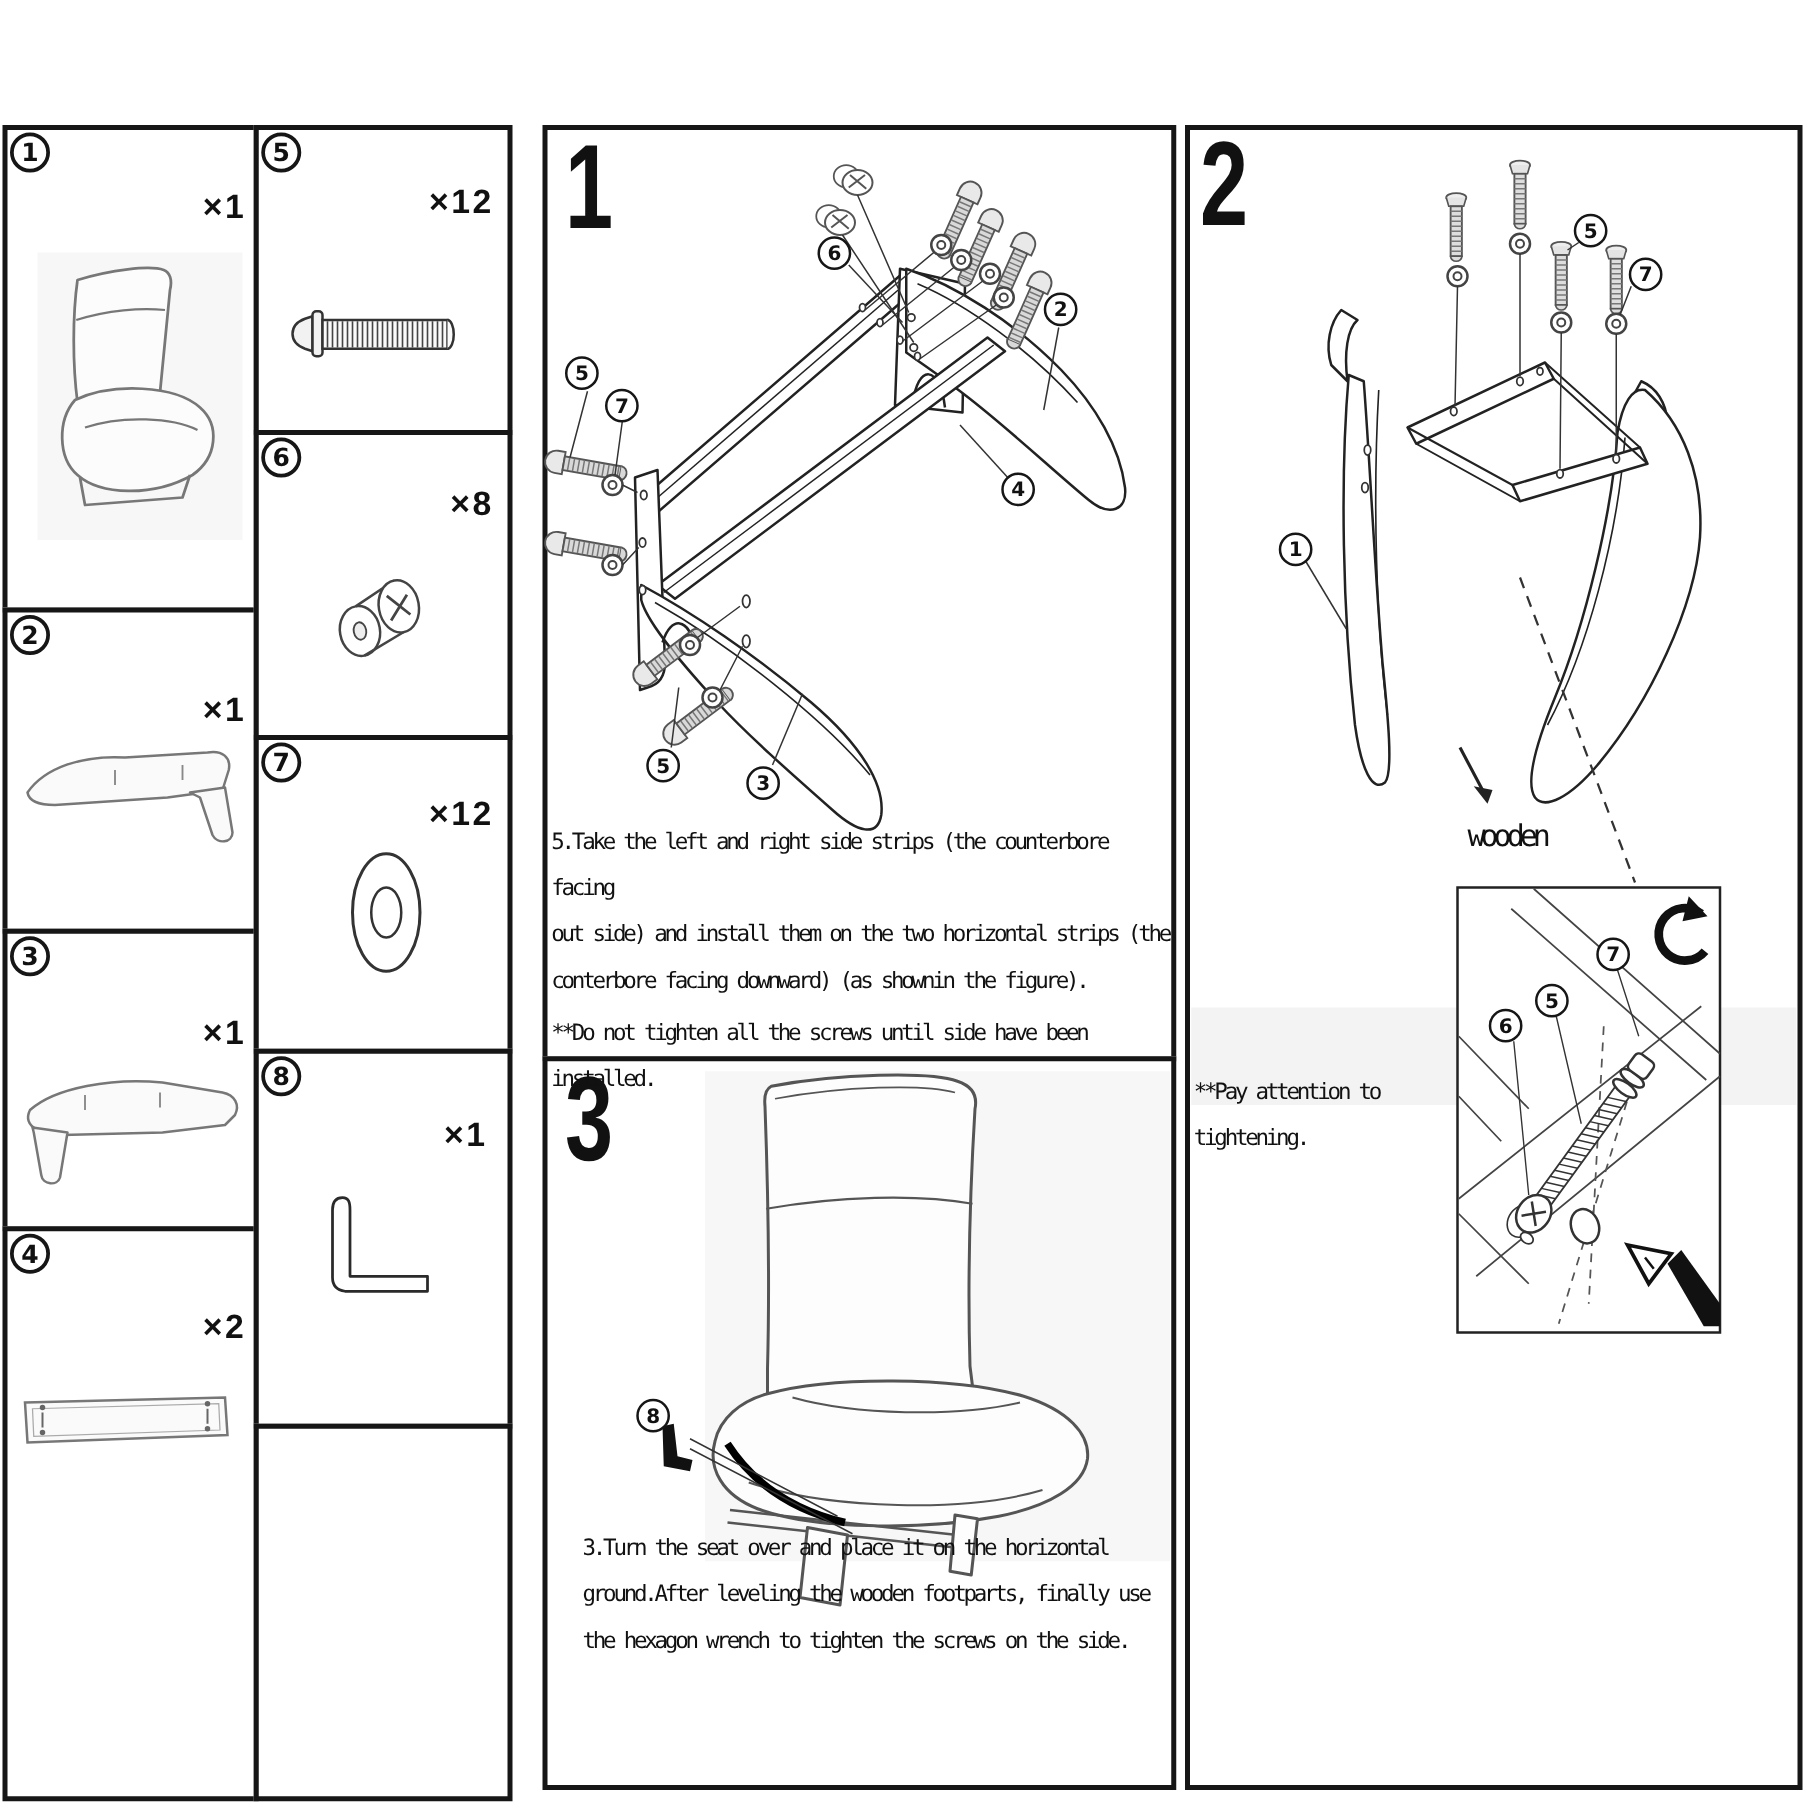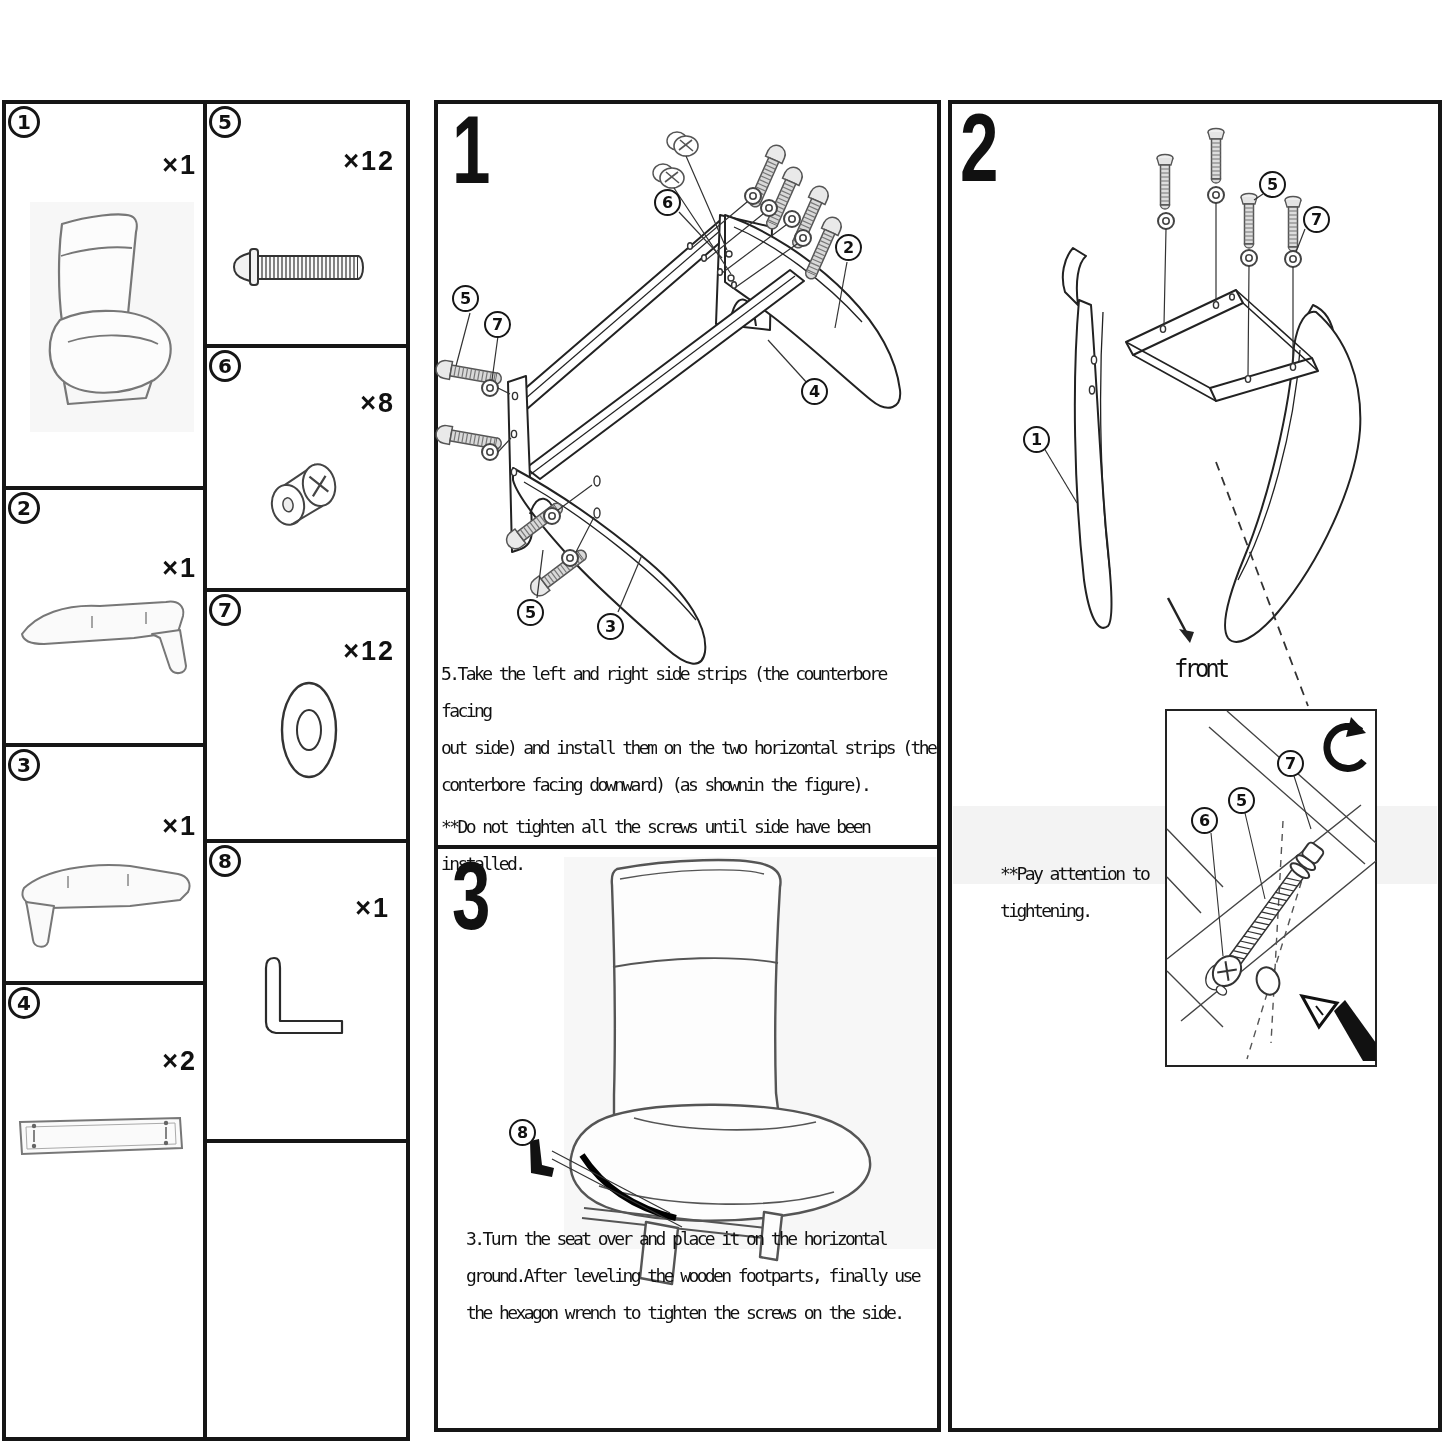--- a/index.html
+++ b/index.html
@@ -317,23 +317,23 @@
   </svg>
 
   <div class="stepnum" style="left:452px;top:112px">1</div>
   <div class="stepnum" style="left:960px;top:110px">2</div>
   <div class="stepnum" style="left:452px;top:858px">3</div>
 
   <div class="instr" style="left:441px;top:655px;width:500px">5.Take the left and right side strips (the counterbore facing
 out side) and install them on the two horizontal strips (the
 conterbore facing downward) (as shownin the figure).</div>
   <div class="instr" style="left:441px;top:808px;width:500px">**Do not tighten all the screws until side have been installed.</div>
-  <div class="instr" style="left:1000px;top:855px;width:235px">**Pay attention to
+  <div class="instr" style="left:955px;top:855px;width:235px">**Pay attention to
 tightening.</div>
-  <div class="front-label" style="left:1174px;top:655px">front</div>
+  <div class="front-label" style="left:1174px;top:655px">wooden</div>
   <div class="instr" style="left:466px;top:1220px;width:475px">3.Turn the seat over and place it on the horizontal
 ground.After leveling the wooden footparts, finally use
 the hexagon wrench to tighten the screws on the side.</div>
 
   <div class="callout" style="left:654px;top:189px">6</div>
   <div class="callout" style="left:452px;top:285px">5</div>
   <div class="callout" style="left:484px;top:311px">7</div>
   <div class="callout" style="left:835px;top:234px">2</div>
   <div class="callout" style="left:801px;top:378px">4</div>
   <div class="callout" style="left:517px;top:599px">5</div>

